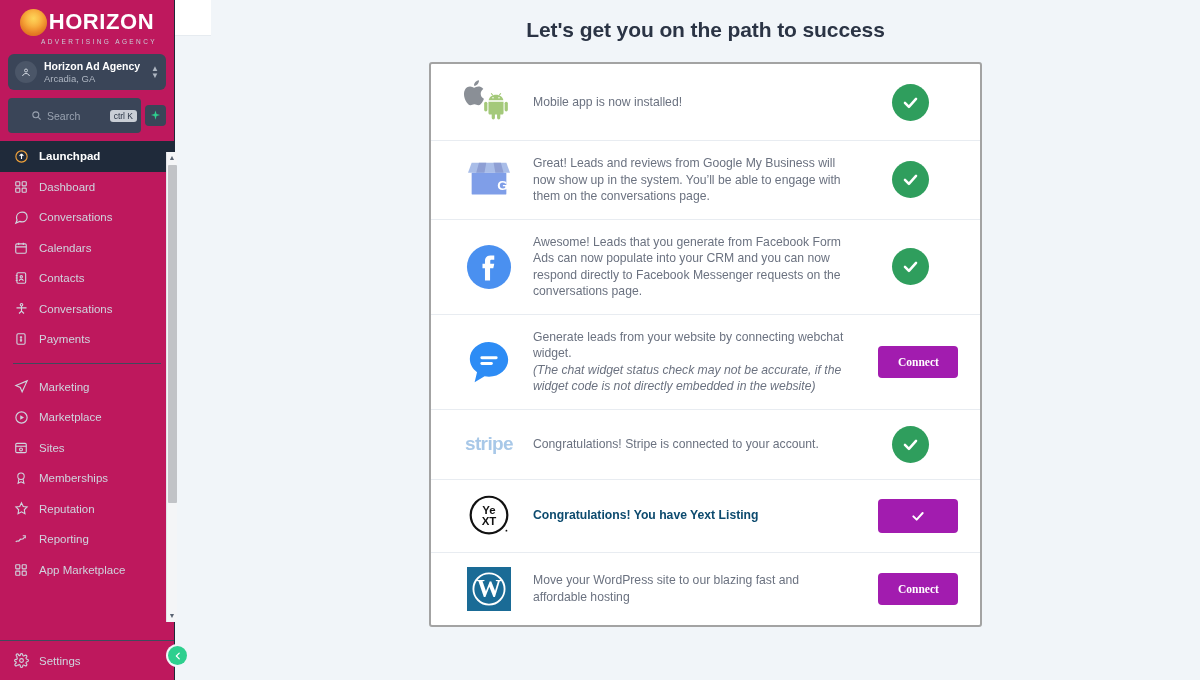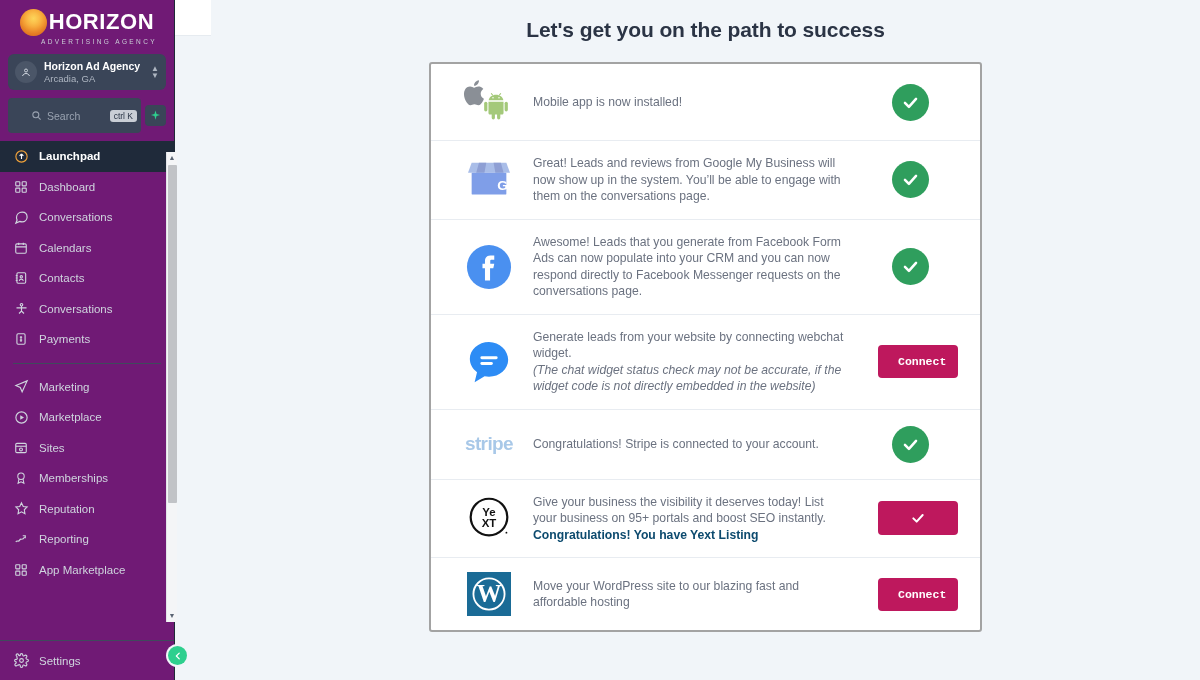--- a/index.html
+++ b/index.html
@@ -7,21 +7,21 @@
     width: 1200px; height: 680px;
     overflow: hidden;
     font-family: "Liberation Sans", sans-serif;
     background: #f1f5f9;
   }
   .app { display: flex; width: 1200px; height: 680px; }
 
   
   .sidebar {
     width: 175px; height: 680px;
-    background: #701a75;
+    background: #be185d;
     position: relative;
     flex: 0 0 175px;
     display: flex; flex-direction: column;
     border-right: 1px solid #1f2937;
   }
   .logo-wrap {
     height: 50px;
     display: flex; align-items: center; justify-content: center;
     padding-top: 4px;
   }
@@ -241,29 +241,29 @@
   .row-action {
     width: 92px; flex: 0 0 92px;
     display: flex; align-items: center; justify-content: center;
   }
   .check-circle {
     width: 37px; height: 37px; border-radius: 50%;
     background: #2f9e5d;
     display: flex; align-items: center; justify-content: center;
   }
   .btn-green {
-    background: #be185d;
+    background: #a21caf;
     color: #ffffff;
     border: none;
     border-radius: 4px;
     font-size: 11.5px;
     font-weight: bold;
     padding: 10px 20px;
     cursor: pointer;
-    font-family: Liberation Mono, monospace;
+    font-family: Liberation Serif, serif;
     min-width: 80px;
     margin-left: 16px;
   }
   .btn-green.check { padding: 9px 20px; display: flex; align-items: center; justify-content: center; }
 
   
   .apple-android { position: relative; width: 56px; height: 48px; }
   .apple-android .apple { position: absolute; left: 2px; top: 0px; }
   .apple-android .android { position: absolute; left: 22px; top: 14px; }
   .gmb { width: 44px; height: 42px; }
@@ -620,21 +620,20 @@
         <div class="row">
           <div class="row-ico">
             <svg class="yext" viewBox="0 0 48 48">
               <circle cx="24" cy="23" r="20" fill="#ffffff" stroke="#111111" stroke-width="2.4"></circle>
               <text x="24" y="22" text-anchor="middle" font-family="Liberation Sans, sans-serif" font-size="12.5" font-weight="bold" fill="#111111">Ye</text>
               <text x="24" y="34" text-anchor="middle" font-family="Liberation Sans, sans-serif" font-size="12.5" font-weight="bold" fill="#111111">XT</text>
               <circle cx="43" cy="40" r="1" fill="#111111"></circle>
             </svg>
           </div>
           <div class="row-body">
-            <span>Give your business the visibility it deserves today! List your business on 95+ portals and boost SEO instantly.</span>
             <span class="bold">Congratulations! You have Yext Listing</span>
           </div>
           <div class="row-action">
             <button class="btn-green check">
               <svg width="16" height="16" viewBox="0 0 24 24" fill="none" stroke="#ffffff" stroke-width="3" stroke-linecap="round" stroke-linejoin="round">
                 <path d="M5 12.5l5 5 9-10"></path>
               </svg>
             </button>
           </div>
         </div>

